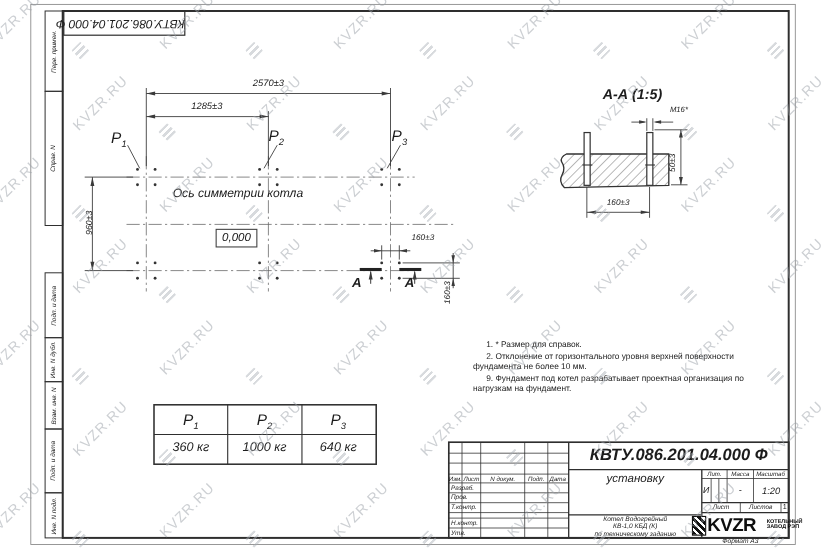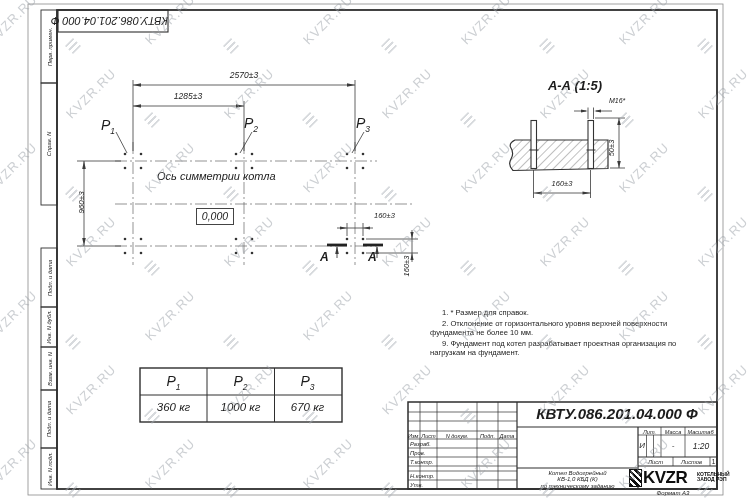--- a/index.html
+++ b/index.html
@@ -256,25 +256,26 @@
   <span>P</span><sub>1</sub>
 </div>
 <div class="txt plabel ctr" style="left:207px;top:373px;width:67px;">
   <span>P</span><sub>2</sub>
 </div>
 <div class="txt plabel ctr" style="left:274px;top:373px;width:67px;">
   <span>P</span><sub>3</sub>
 </div>
 <div class="txt it ctr" style="left:140px;top:401px;width:67px;font-size:11.5px;">360 кг</div>
 <div class="txt it ctr" style="left:207px;top:401px;width:67px;font-size:11.5px;">1000 кг</div>
-<div class="txt it ctr" style="left:274px;top:401px;width:67px;font-size:11.5px;">670 кг</div>
+<div class="txt it ctr" style="left:274px;top:401px;width:67px;font-size:11.5px;">640 кг</div>
 
 <div class="tb-cell ctr" style="left:519px;top:405px;width:196px;font-size:15px;font-weight:bold;">КВТУ.086.201.04.000  Ф</div>
 
 <div class="tb-cell ctr" style="left:517px;top:429px;width:121px;font-size:10.5px;line-height:13px;">
+  <div>установку</div>
 </div>
 <div class="tb-cell ctr" style="left:517px;top:469.5px;width:121px;font-size:6px;line-height:6.6px;">
   <div>Котел Водогрейный</div>
   <div>КВ-1,0 КБД (К)</div>
   <div>по техническому заданию</div>
 </div>
 
 <div class="tb-cell ctr" style="left:407px;top:432.5px;width:14px;font-size:5.6px;">Изм.</div>
 <div class="tb-cell ctr" style="left:419px;top:432.5px;width:19px;font-size:5.6px;">Лист</div>
 <div class="tb-cell ctr" style="left:437px;top:432.5px;width:40px;font-size:5.6px;">N докум.</div>

